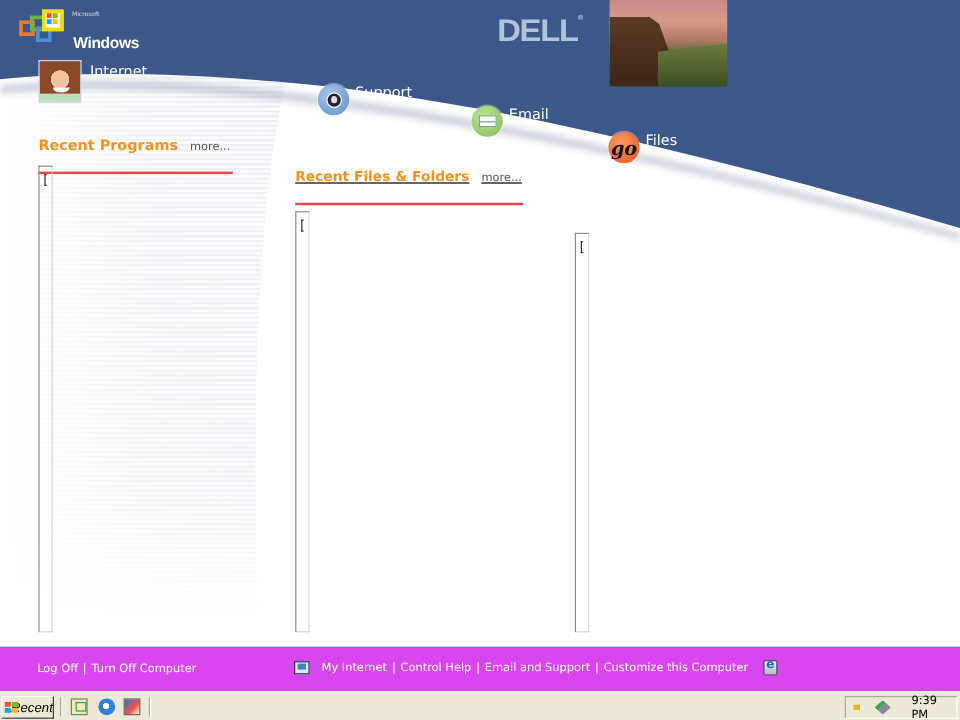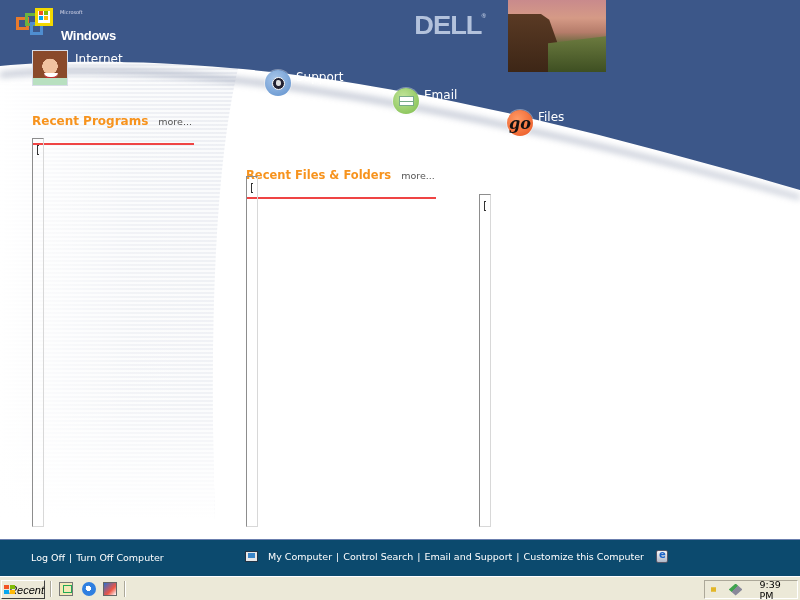--- a/index.html
+++ b/index.html
@@ -44,30 +44,30 @@
   .globe { width: 13px; height: 13px; border-radius: 50%; background: #223; position: relative; border: 1px solid #fff; }
   .globe::after { content: ""; position: absolute; left: 3px; top: 2px; width: 5px; height: 6px; background: #ddd; border-radius: 40% 60% 50% 50%; }
   .envelope { width: 15px; height: 10px; background: #fff; border: 1px solid #7a8; position: relative; overflow: hidden; }
   .envelope::before { content: ""; position: absolute; left: -2px; top: -6px; width: 17px; height: 10px; border-bottom: 1px solid #7a8; transform: rotate(0deg); }
   .go { font-family: "DejaVu Serif", serif; font-style: italic; font-weight: bold; font-size: 16px; color: #111; }
 
   .sec-title { position: absolute; display: flex; align-items: baseline; border-bottom: 2px solid #ef4444; padding-bottom: 15px; }
   .sec-title .t { color: #f7931d; font-weight: bold; font-size: 12px; }
   .sec-title .more { color: #555; font-size: 9.5px; margin-left: 10px; }
   .sec-programs { left: 32px; top: 114px; width: 162px; }
-  .sec-files { left: 246px; top: 168px; width: 190px; }
+  .sec-files { left: 246px; top: 140px; width: 190px; text-decoration: underline; }
   .sec-files .t { font-size: 11.5px; }
 
   .list-box { position: absolute; border: 1px solid #8d8d8d; border-right-color: #d8d8d8; border-bottom-color: #d8d8d8; background: transparent; }
   .list-box .caret { position: absolute; left: 4px; top: 6px; width: 2px; height: 10px; border-left: 1px solid #333; border-top: 1px solid #333; border-bottom: 1px solid #333; }
   .box-programs { left: 32px; top: 138px; width: 12px; height: 389px; }
   .box-files { left: 246px; top: 176px; width: 12px; height: 351px; }
   .box-third { left: 479px; top: 194px; width: 12px; height: 333px; }
 
-  .footer { position: absolute; left: 0; top: 539px; width: 800px; height: 37px; background: #0c4a6e; border-top: 1px solid #6b7fae; color: #fff; font-size: 9.5px; }
+  .footer { position: absolute; left: 0; top: 539px; width: 800px; height: 37px; background: #d946ef; border-top: 1px solid #6b7fae; color: #fff; font-size: 9.5px; }
   .footer .left { position: absolute; left: 31px; top: 12px; }
   .footer .right { position: absolute; left: 245px; top: 10px; display: flex; align-items: center; }
   .footer a { color: #fff; text-decoration: none; }
   .footer .sep { margin: 0 4px; }
   .mc-icon { width: 13px; height: 11px; background: #e8e8e8; border: 1px solid #234; position: relative; margin-right: 10px; }
   .mc-icon::after { content: ""; position: absolute; left: 2px; top: 1px; width: 7px; height: 5px; background: #3a86c8; }
   .ie-icon { width: 12px; height: 13px; background: linear-gradient(180deg,#f6f6f6,#b0b8c8); border: 1px solid #556; margin-left: 12px; border-radius: 2px; position: relative; }
   .ie-icon::after { content: "e"; position: absolute; left: 2px; top: -2px; font-size: 10px; font-weight: bold; color: #1d64c8; }
 
   .taskbar { position: absolute; left: 0; top: 576px; width: 800px; height: 24px; background: #ece9d8; border-top: 1px solid #fff; }
@@ -186,23 +186,23 @@
   <div class="list-box box-third">
       <div class="caret"></div>
     </div>
 
   <div class="footer">
     <div class="left">
       <a href="#">Log Off</a><span class="sep">|</span><a href="#">Turn Off Computer</a>
     </div>
     <div class="right">
       <span class="mc-icon"></span>
-      <a href="#">My Computer</a>
+      <a href="#">My Internet</a>
         <span class="sep">|</span>
-      <a href="#">Control Search</a>
+      <a href="#">Control Help</a>
         <span class="sep">|</span>
       <a href="#">Email and Support</a>
         <span class="sep">|</span>
       <a href="#">Customize this Computer</a>
       <span class="ie-icon"></span>
     </div>
   </div>
 
   <div class="taskbar">
     <div class="start-btn">

